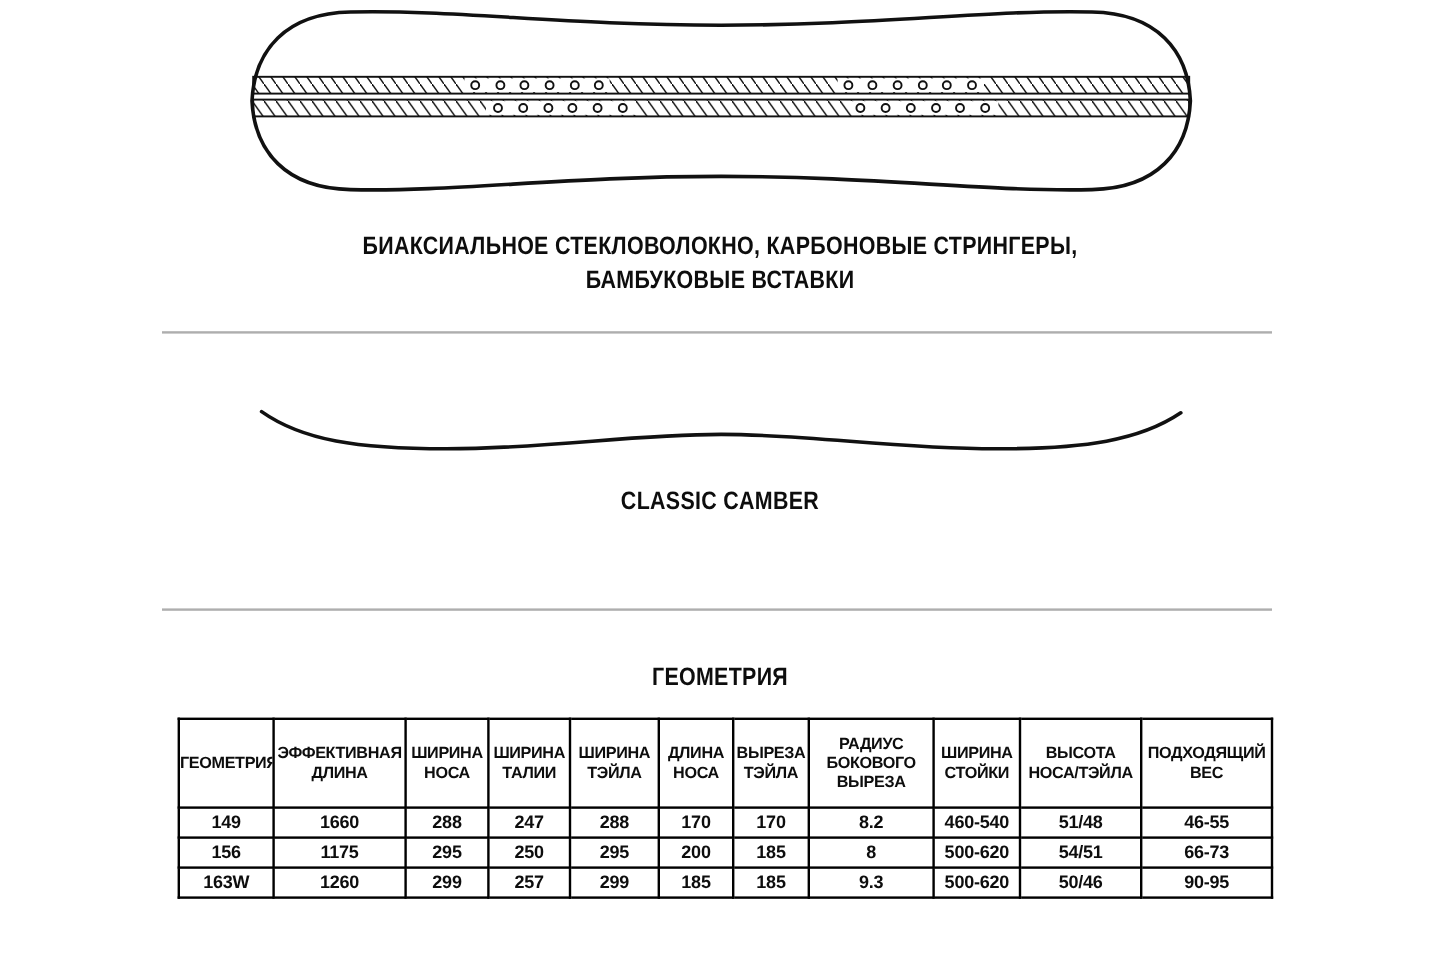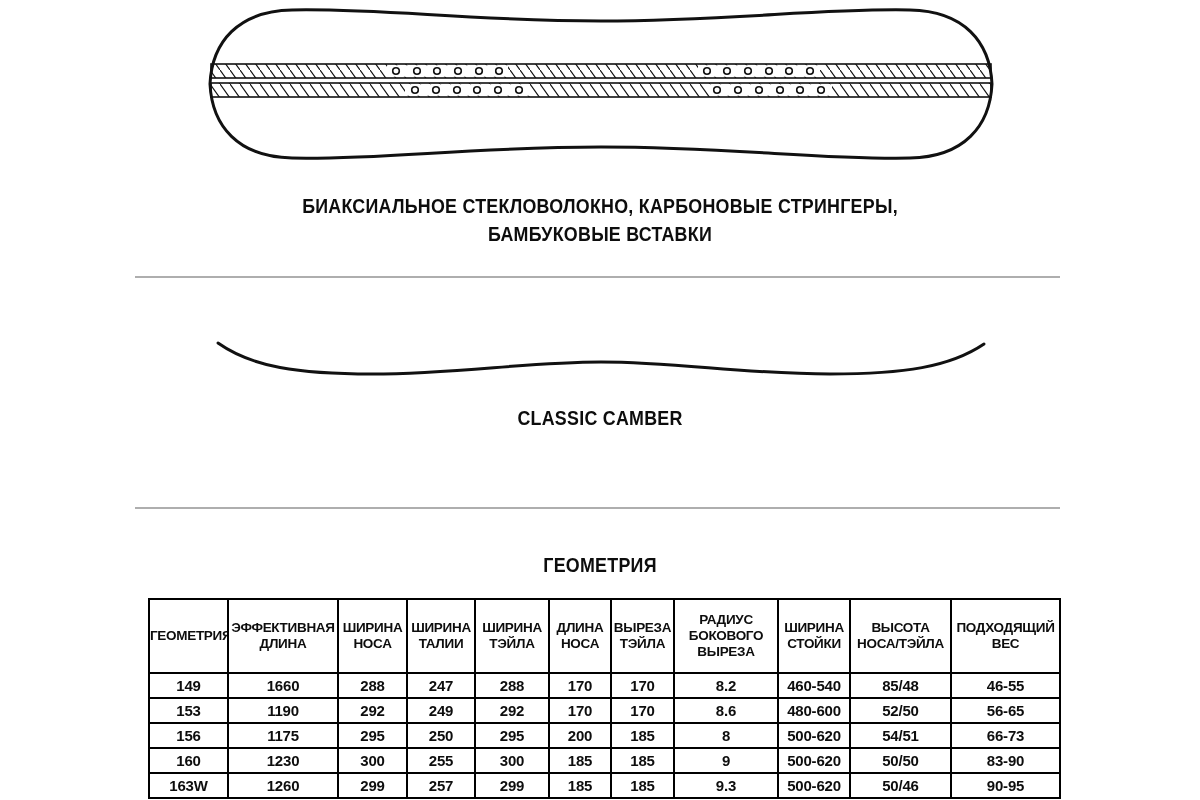--- a/index.html
+++ b/index.html
@@ -150,61 +150,35 @@
       <tr>
         <td>149</td>
         <td>1660</td>
         <td>288</td>
         <td>247</td>
         <td>288</td>
         <td>170</td>
         <td>170</td>
         <td>8.2</td>
         <td>460-540</td>
-        <td>85/48</td>
+        <td>51/48</td>
         <td>46-55</td>
-      </tr>
-      <tr>
-        <td>153</td>
-        <td>1190</td>
-        <td>292</td>
-        <td>249</td>
-        <td>292</td>
-        <td>170</td>
-        <td>170</td>
-        <td>8.6</td>
-        <td>480-600</td>
-        <td>52/50</td>
-        <td>56-65</td>
       </tr>
       <tr>
         <td>156</td>
         <td>1175</td>
         <td>295</td>
         <td>250</td>
         <td>295</td>
         <td>200</td>
         <td>185</td>
         <td>8</td>
         <td>500-620</td>
         <td>54/51</td>
         <td>66-73</td>
-      </tr>
-      <tr>
-        <td>160</td>
-        <td>1230</td>
-        <td>300</td>
-        <td>255</td>
-        <td>300</td>
-        <td>185</td>
-        <td>185</td>
-        <td>9</td>
-        <td>500-620</td>
-        <td>50/50</td>
-        <td>83-90</td>
       </tr>
       <tr>
         <td>163W</td>
         <td>1260</td>
         <td>299</td>
         <td>257</td>
         <td>299</td>
         <td>185</td>
         <td>185</td>
         <td>9.3</td>

